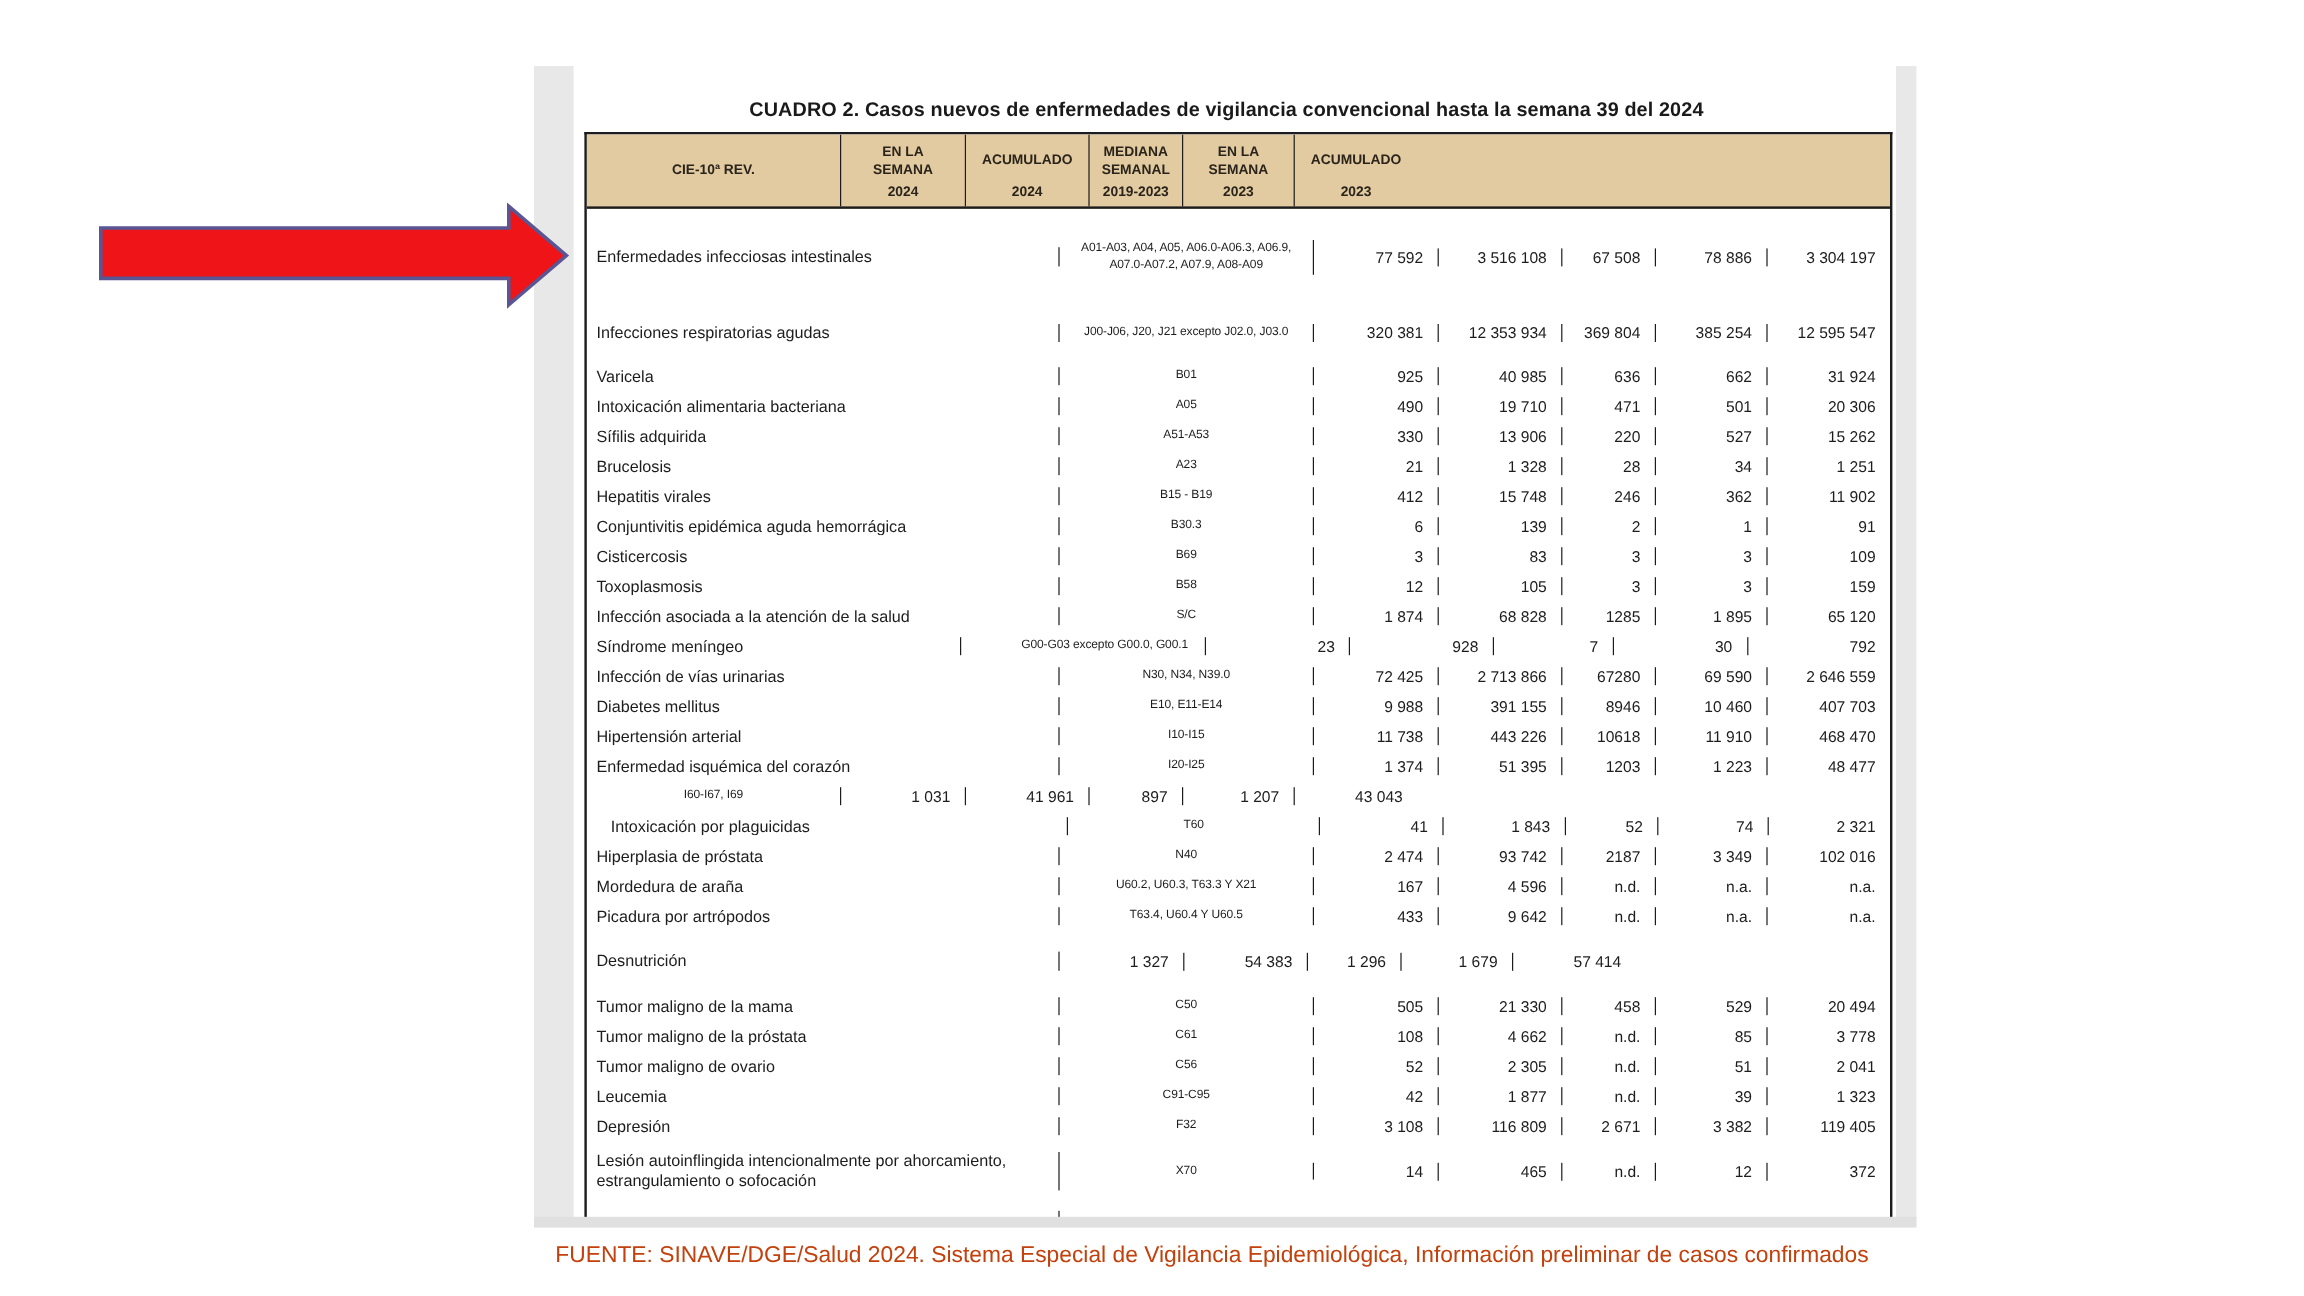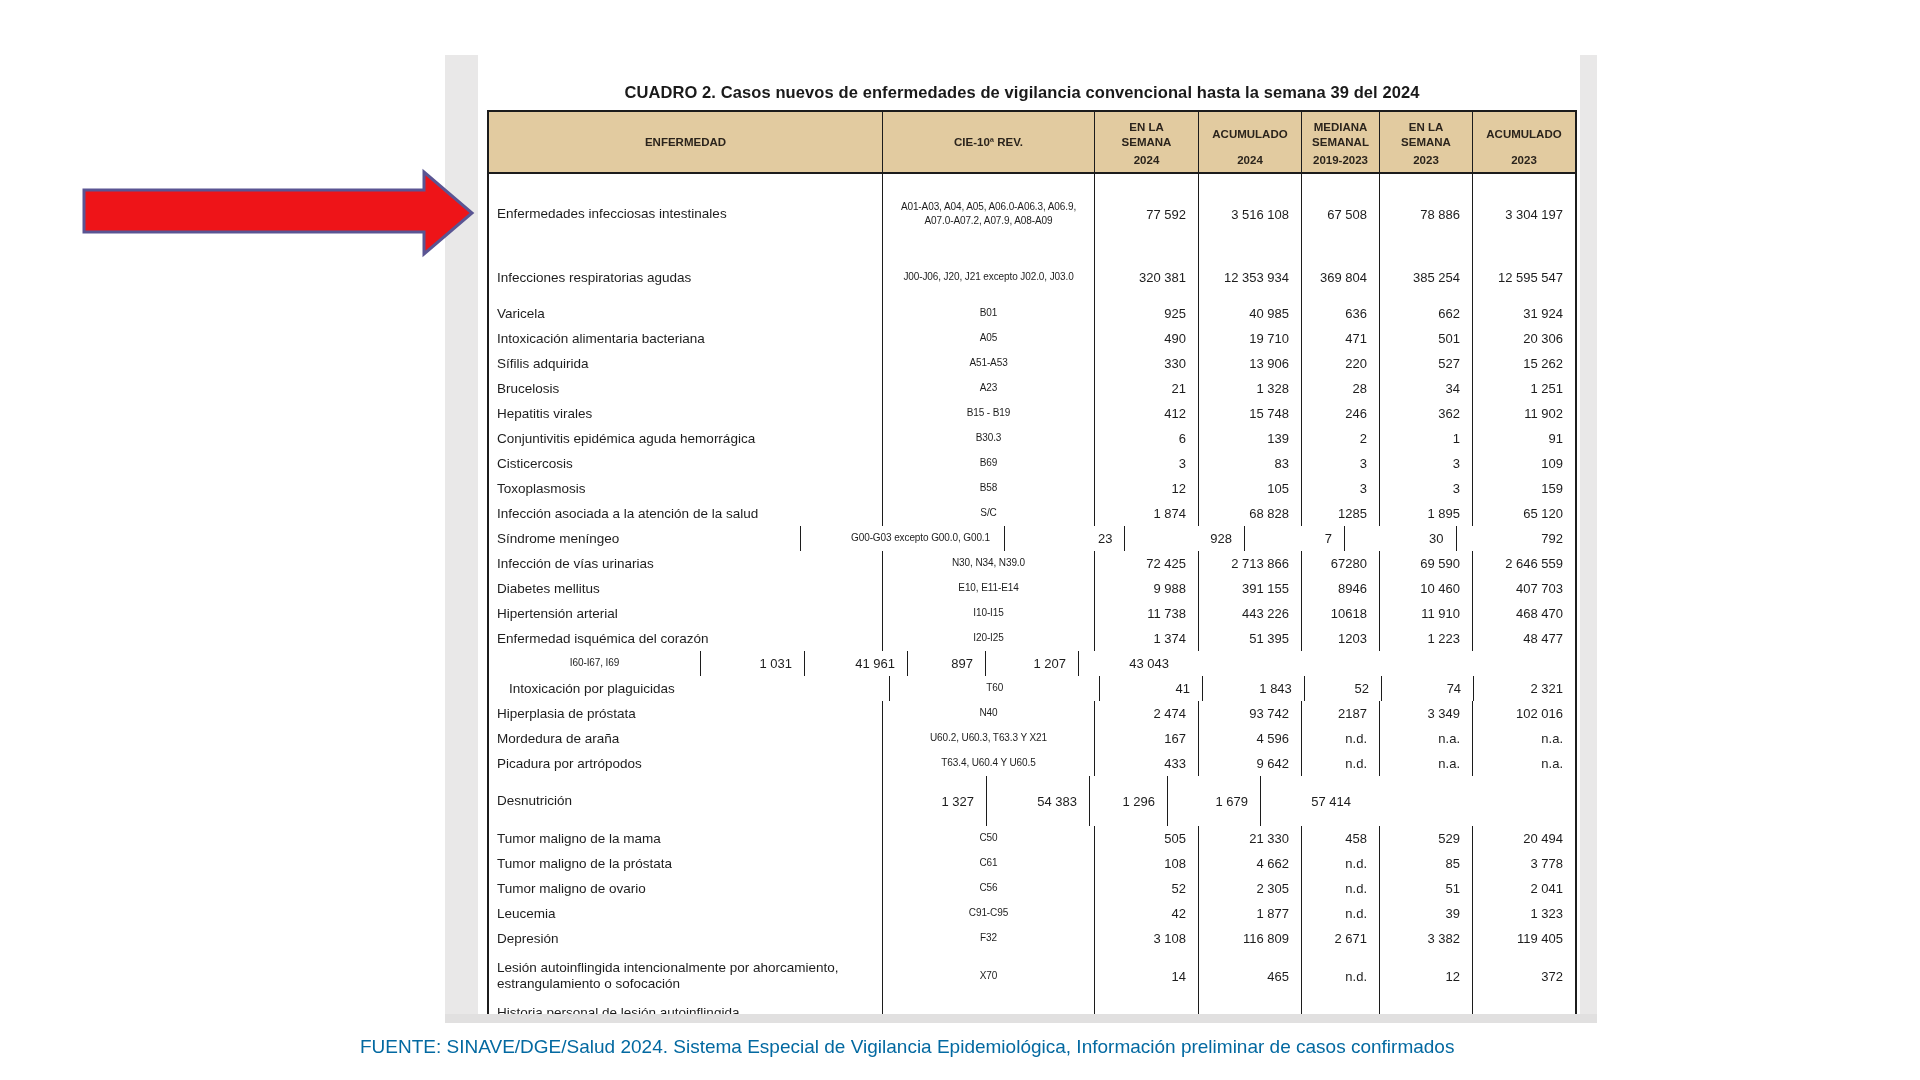--- a/index.html
+++ b/index.html
@@ -16,45 +16,42 @@
   .thead{display:flex;height:62px;background:#e2cba0;border-bottom:2px solid #1c1c1c;box-sizing:border-box;}
   .hcell{box-sizing:border-box;border-right:1.5px solid #1c1c1c;display:flex;flex-direction:column;
          align-items:center;justify-content:space-between;padding:5px 2px 4px;
          font-size:11.5px;font-weight:bold;color:#2b241c;text-align:center;}
   .hcell:last-child{border-right:none;}
   .hlabel{flex:1;display:flex;align-items:center;justify-content:center;max-width:80px;line-height:1.25;}
   .hyear{height:16px;line-height:16px;}
   .hcell.noyear{justify-content:center;}
   .hcell.noyear .hlabel{max-width:none;}
   .w0{width:394px}.w1{width:212px}.w2{width:104px}.w3{width:103px}.w4{width:78px}.w5{width:93px}.w6{width:102px}
-  .trow{display:flex;}
+  .trow{display:flex;align-items:center;}
   .tcell{box-sizing:border-box;border-right:1.5px solid #1c1c1c;display:flex;align-items:center;overflow:hidden;}
   .tcell:last-child{border-right:none;}
   .cell-name{padding-left:8px;padding-right:6px;font-size:13.5px;line-height:1.18;text-align:left;}
   .cell-cie{justify-content:center;text-align:center;font-size:10px;line-height:1.45;letter-spacing:-.1px;padding:0 5px;}
   .cell-num{justify-content:flex-end;text-align:right;padding-right:12px;font-size:13px;}
   .trow.top-align .tcell{align-items:flex-start;padding-top:4px;}
   .arrow-svg{position:absolute;left:80px;top:165px;z-index:6;}
-  .footer{position:absolute;left:360px;top:1036px;width:1300px;font-size:19px;color:#0369a1;z-index:3;}
+  .footer{position:absolute;left:360px;top:1036px;width:1300px;text-align:center;font-size:19px;color:#c2410c;z-index:3;}
 </style>
 </head>
 <body>
 
 <div class="canvas">
 
   <div class="strip left"></div>
   <div class="strip right"></div>
 
   <div class="title">CUADRO 2.  Casos nuevos de enfermedades de vigilancia convencional hasta la semana 39 del 2024</div>
 
   <div class="tablewrap">
     <div class="thead">
-        <div class="hcell w0 noyear">
-          <div class="hlabel">ENFERMEDAD</div>
-        </div>
         <div class="hcell w1 noyear">
           <div class="hlabel">CIE-10ª REV.</div>
         </div>
         <div class="hcell w2">
           <div class="hlabel">EN LA SEMANA</div>
           <div class="hyear">2024</div>
         </div>
         <div class="hcell w3">
           <div class="hlabel">ACUMULADO</div>
           <div class="hyear">2024</div>

